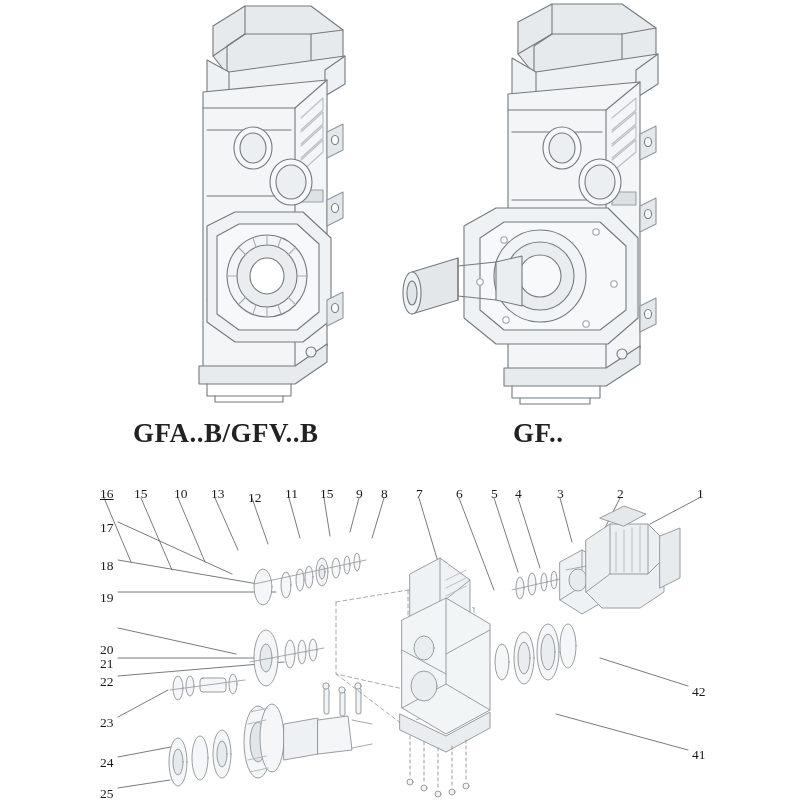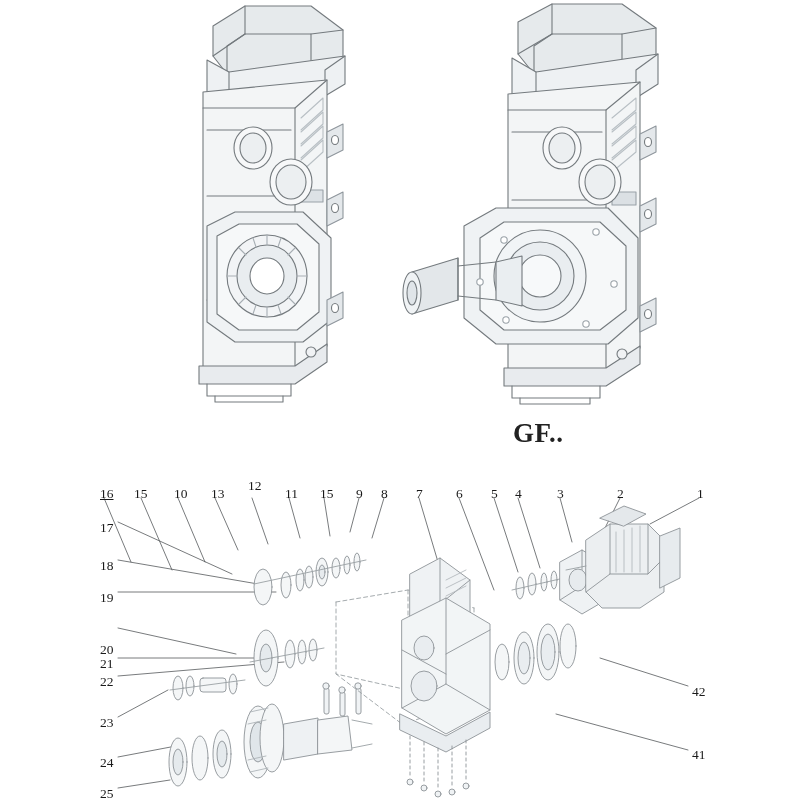--- a/index.html
+++ b/index.html
@@ -212,20 +212,21 @@
           <ellipse cx="248" cy="314" rx="3.5" ry="4.5" fill="#ffffff"></ellipse>
 
           <polygon points="104,368 206,368 240,346 240,364 206,386 104,386" fill="#e8ebee"></polygon>
           <polyline points="112,386 112,398 200,398 200,386"></polyline>
           <polyline points="120,398 120,404 190,404 190,398"></polyline>
           <ellipse cx="222" cy="354" rx="5" ry="5" fill="#f0f2f4"></ellipse>
         </g>
       </svg>
     </div>
 
+    <div class="unit-caption caption-left">GFA..B/GFV..B</div>
     <div class="unit-caption caption-right">GF..</div>
   </div>
 
   <div class="bottom-section">
 
     <svg class="exploded" width="800" height="338" viewBox="0 0 800 338">
       <g fill="none" stroke="#8d9397" stroke-width="0.9" stroke-linejoin="round" stroke-linecap="round">
 
         <g stroke="#55595c" stroke-width="0.8">
           <line x1="104" y1="36" x2="131" y2="100"></line>
@@ -422,21 +423,21 @@
           <polygon points="600,56 624,44 646,52 624,64" fill="#e4e8eb"></polygon>
         </g>
         <line x1="586" y1="104" x2="566" y2="108" stroke="#9aa0a4"></line>
       </g>
     </svg>
 
     <div class="callout-num" style="left:100px; top:24px;text-decoration:underline;">16</div>
     <div class="callout-num" style="left:134px; top:24px;">15</div>
     <div class="callout-num" style="left:174px; top:24px;">10</div>
     <div class="callout-num" style="left:211px; top:24px;">13</div>
-    <div class="callout-num" style="left:248px; top:16px;">12</div>
+    <div class="callout-num" style="left:248px; top:28px;">12</div>
     <div class="callout-num" style="left:285px; top:24px;">11</div>
     <div class="callout-num" style="left:320px; top:24px;">15</div>
     <div class="callout-num" style="left:356px; top:24px;">9</div>
     <div class="callout-num" style="left:381px; top:24px;">8</div>
     <div class="callout-num" style="left:416px; top:24px;">7</div>
     <div class="callout-num" style="left:456px; top:24px;">6</div>
     <div class="callout-num" style="left:491px; top:24px;">5</div>
     <div class="callout-num" style="left:515px; top:24px;">4</div>
     <div class="callout-num" style="left:557px; top:24px;">3</div>
     <div class="callout-num" style="left:617px; top:24px;">2</div>

